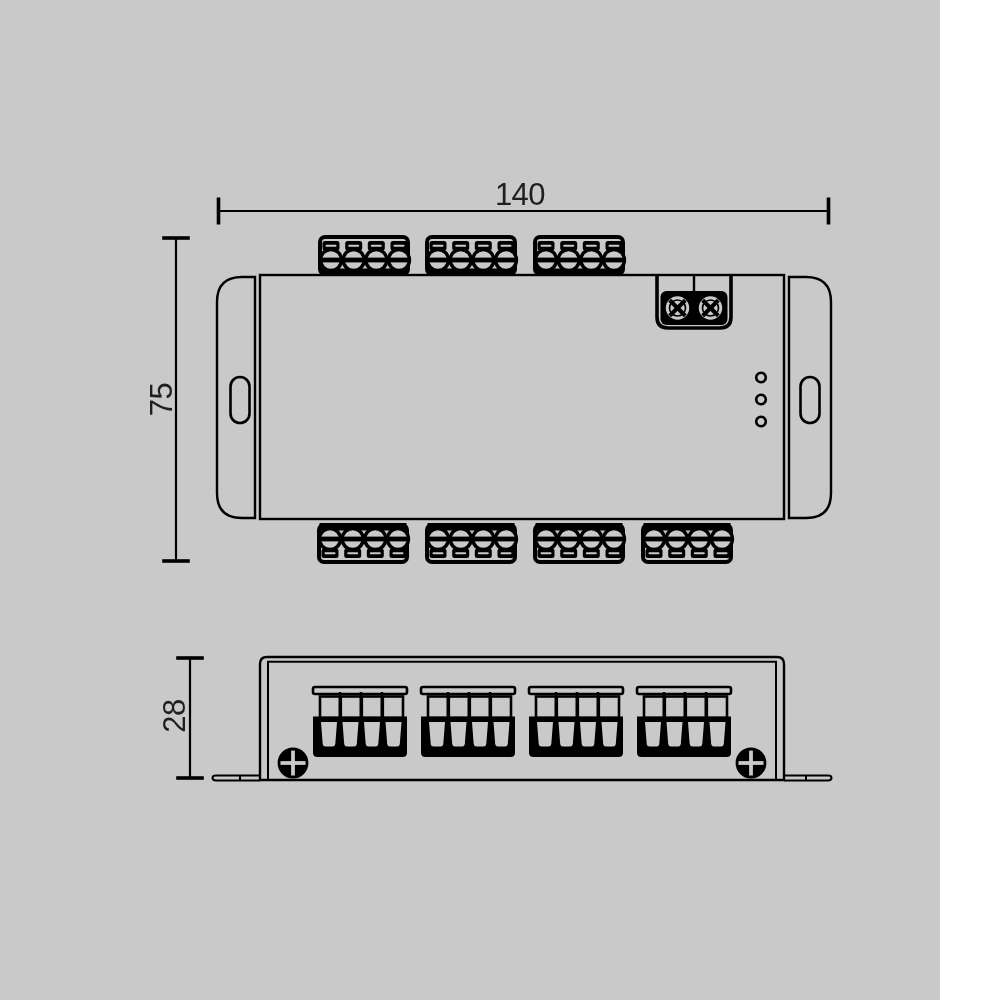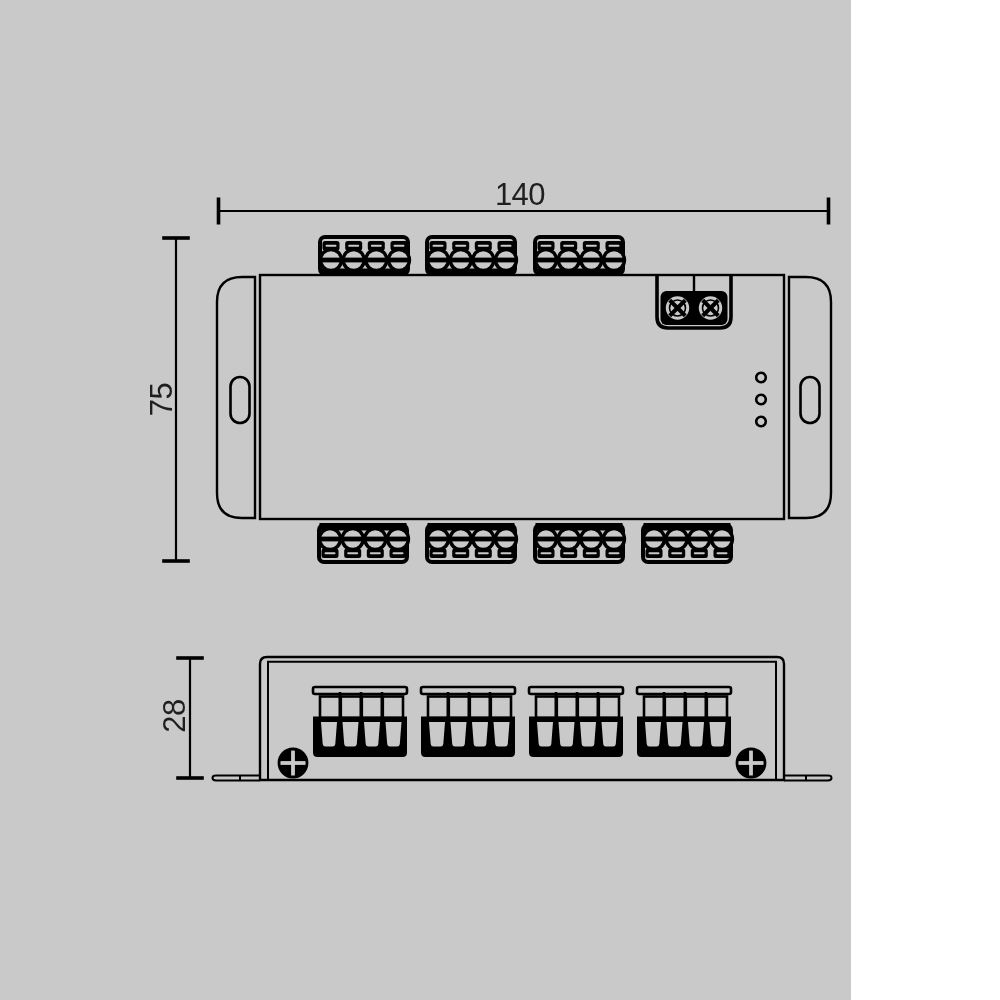--- a/index.html
+++ b/index.html
@@ -1,16 +1,16 @@
 <!DOCTYPE html>
 <html><head>
 <meta charset="utf-8">
 <style>
   html,body{margin:0;padding:0;}
-  .canvas{position:relative;width:851px;height:1000px;background:#c9c9c9;overflow:hidden;}
+  .canvas{position:relative;width:940px;height:1000px;background:#c9c9c9;overflow:hidden;}
   svg{position:absolute;left:0;top:0;}
   text{font-family:"Liberation Sans","DejaVu Sans",sans-serif;font-weight:400;letter-spacing:-0.5px;}
 </style>
 </head>
 <body>
 
 <div class="canvas">
 <svg width="1000" height="1000" viewBox="0 0 1000 1000" xmlns="http://www.w3.org/2000/svg" xmlns:xlink="http://www.w3.org/1999/xlink">
 
   <defs>

